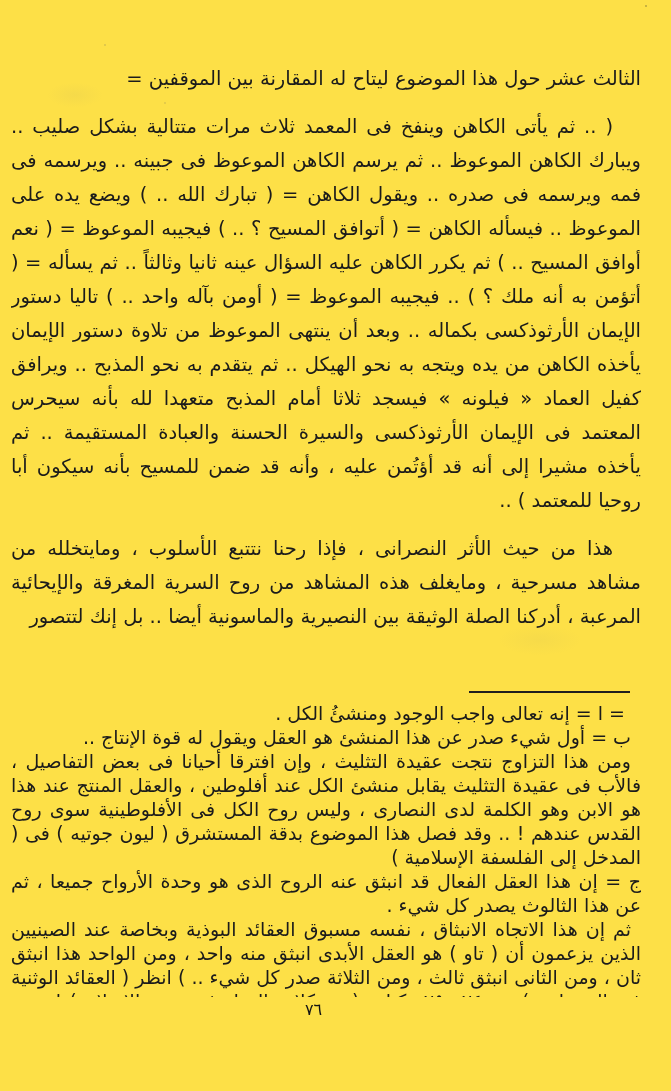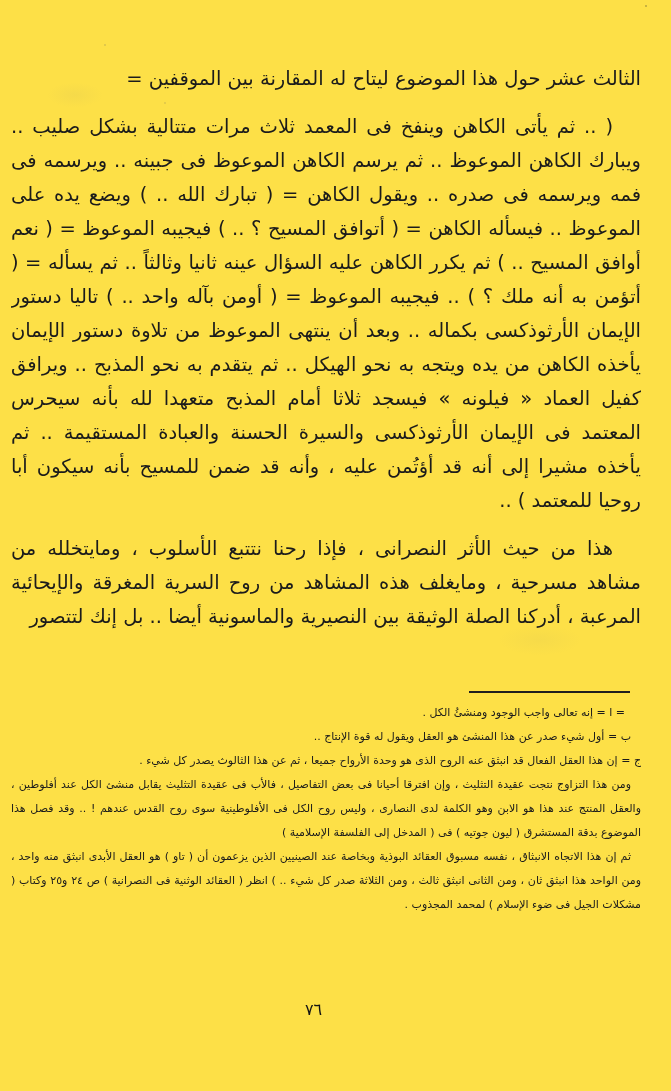--- a/index.html
+++ b/index.html
@@ -56,21 +56,21 @@
     background: #1f1f1f;
   }
   .footnotes {
     position: absolute;
     top: 701px;
     right: 30px;
     left: 31px;
     height: 296px;
     overflow: hidden;
     text-align: justify;
-    font-size: 11px;
+    font-size: 19px;
     line-height: 24px;
   }
   .fn { margin: 0; }
   .fn.indent-sm { text-indent: 10px; }
   .fn.indent-md { text-indent: 16px; }
   .page-number {
     position: absolute;
     top: 1000px;
     left: 0;
     width: 100%;
@@ -90,20 +90,20 @@
     <p class="para no-indent">الثالث عشر حول هذا الموضوع ليتاح له المقارنة بين الموقفين =</p>
     <p class="para">( .. ثم يأتى الكاهن وينفخ فى المعمد ثلاث مرات متتالية بشكل صليب .. ويبارك الكاهن الموعوظ .. ثم يرسم الكاهن الموعوظ فى جبينه .. ويرسمه فى فمه ويرسمه فى صدره .. ويقول الكاهن = ( تبارك الله .. ) ويضع يده على الموعوظ .. فيسأله الكاهن = ( أتوافق المسيح ؟ .. ) فيجيبه الموعوظ = ( نعم أوافق المسيح .. ) ثم يكرر الكاهن عليه السؤال عينه ثانيا وثالثاً .. ثم يسأله = ( أتؤمن به أنه ملك ؟ ) .. فيجيبه الموعوظ = ( أومن بآله واحد .. ) تاليا دستور الإيمان الأرثوذكسى بكماله .. وبعد أن ينتهى الموعوظ من تلاوة دستور الإيمان يأخذه الكاهن من يده ويتجه به نحو الهيكل .. ثم يتقدم به نحو المذبح .. ويرافق كفيل العماد « فيلونه » فيسجد ثلاثا أمام المذبح متعهدا لله بأنه سيحرس المعتمد فى الإيمان الأرثوذكسى والسيرة الحسنة والعبادة المستقيمة .. ثم يأخذه مشيرا إلى أنه قد أؤتُمن عليه ، وأنه قد ضمن للمسيح بأنه سيكون أبا روحيا للمعتمد ) ..</p>
     <p class="para">هذا من حيث الأثر النصرانى ، فإذا رحنا نتتبع الأسلوب ، ومايتخلله من مشاهد مسرحية ، ومايغلف هذه المشاهد من روح السرية المغرقة والإيحائية المرعبة ، أدركنا الصلة الوثيقة بين النصيرية والماسونية أيضا .. بل إنك لتتصور</p>
   </main>
 
   <div class="footnote-rule"></div>
 
   <section class="footnotes">
     <p class="fn indent-md">= ا = إنه تعالى واجب الوجود ومنشئُ الكل .</p>
     <p class="fn indent-sm">ب = أول شيء صدر عن هذا المنشئ هو العقل ويقول له قوة الإنتاج ..</p>
+    <p class="fn indent-sm">ومن هذا التزاوج نتجت عقيدة التثليث ، وإن افترقا أحيانا فى بعض التفاصيل ، فالأب فى عقيدة التثليث يقابل منشئ الكل عند أفلوطين ، والعقل المنتج عند هذا هو الابن وهو الكلمة لدى النصارى ، وليس روح الكل فى الأفلوطينية سوى روح القدس عندهم ! .. وقد فصل هذا الموضوع بدقة المستشرق ( ليون جوتيه ) فى ( المدخل إلى الفلسفة الإسلامية )</p>
     <p class="fn">ج = إن هذا العقل الفعال قد انبثق عنه الروح الذى هو وحدة الأرواح جميعا ، ثم عن هذا الثالوث يصدر كل شيء .</p>
-    <p class="fn indent-sm">ومن هذا التزاوج نتجت عقيدة التثليث ، وإن افترقا أحيانا فى بعض التفاصيل ، فالأب فى عقيدة التثليث يقابل منشئ الكل عند أفلوطين ، والعقل المنتج عند هذا هو الابن وهو الكلمة لدى النصارى ، وليس روح الكل فى الأفلوطينية سوى روح القدس عندهم ! .. وقد فصل هذا الموضوع بدقة المستشرق ( ليون جوتيه ) فى ( المدخل إلى الفلسفة الإسلامية )</p>
     <p class="fn indent-sm">ثم إن هذا الاتجاه الانبثاق ، نفسه مسبوق العقائد البوذية وبخاصة عند الصينيين الذين يزعمون أن ( تاو ) هو العقل الأبدى انبثق منه واحد ، ومن الواحد هذا انبثق ثان ، ومن الثانى انبثق ثالث ، ومن الثلاثة صدر كل شيء .. ) انظر ( العقائد الوثنية فى النصرانية ) ص ٢٤ و٢٥ وكتاب ( مشكلات الجيل فى ضوء الإسلام ) لمحمد المجذوب .</p>
   </section>
 
   <div class="page-number">٧٦</div>
 
 </div>
 
 </body></html>

